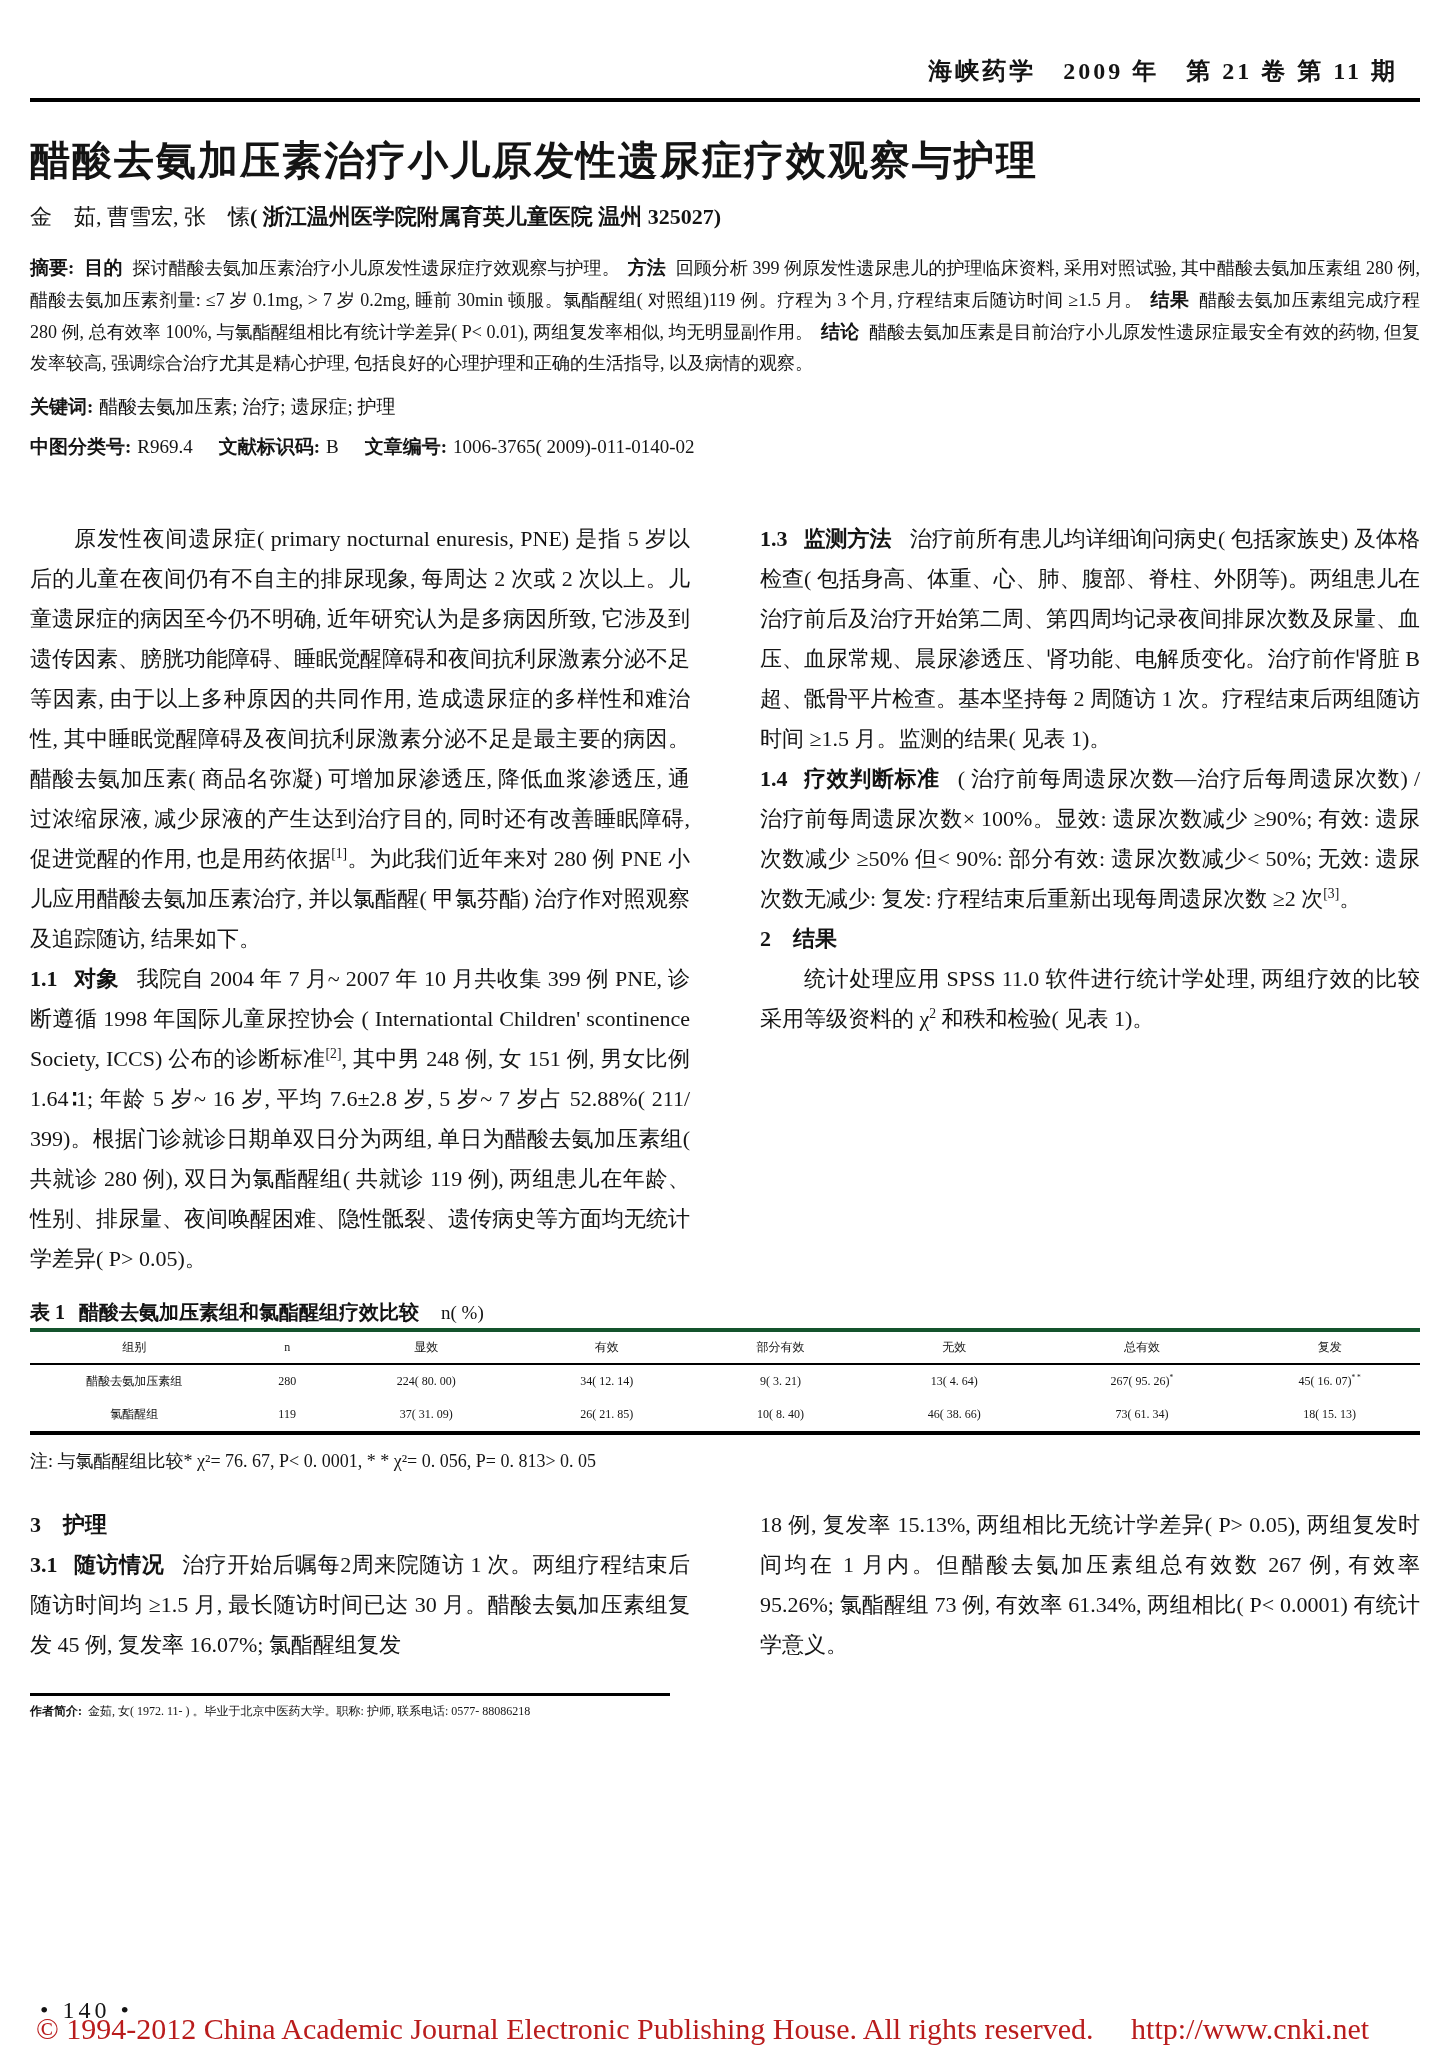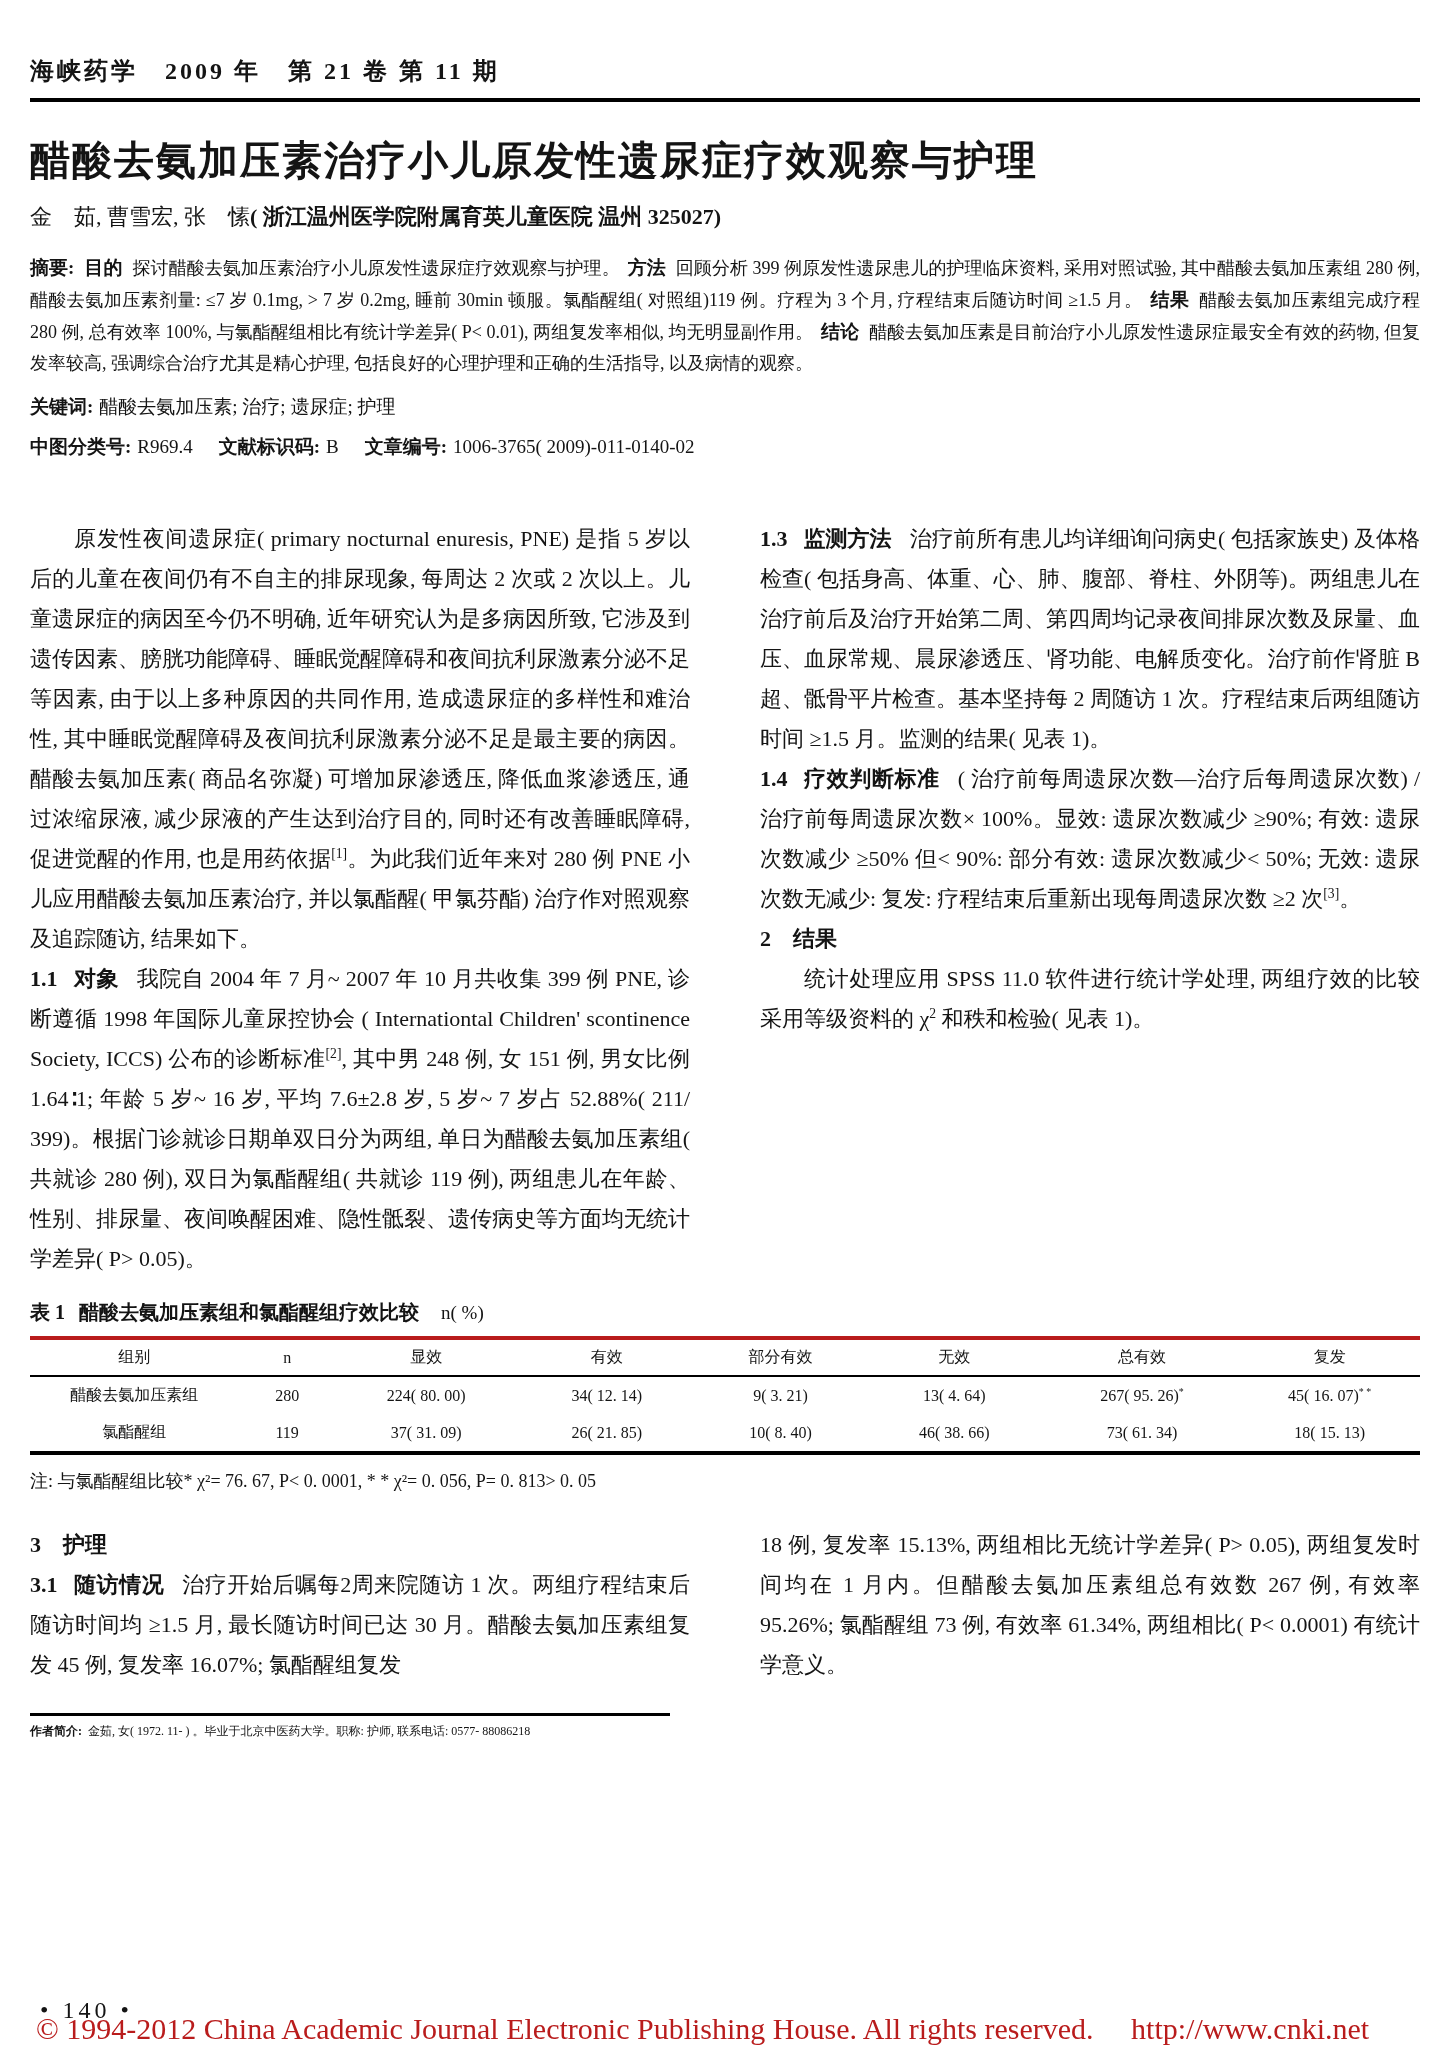--- a/index.html
+++ b/index.html
@@ -8,21 +8,21 @@
     width:1450px;height:2068px;
     background:#fff;
     color:#141414;
     font-family:"Liberation Serif","DejaVu Serif",serif;
     box-sizing:border-box;
     padding:56px 30px 0 30px;
     overflow:hidden;
   }
   
   .journal-header{
-    font-size:24px;font-weight:700;
+    text-align:right;font-size:24px;font-weight:700;
     letter-spacing:3px;padding-right:22px;line-height:30px;
   }
   .header-rule{height:4px;background:#000;margin-top:12px;}
   
   .paper-title{
     font-size:40px;font-weight:700;letter-spacing:2px;
     margin:34px 0 0 0;line-height:50px;
   }
   .authors-line{margin-top:16px;font-size:22px;line-height:30px;}
   .affiliation{font-weight:700;}
@@ -43,22 +43,22 @@
   .indent{text-indent:2em;}
   .b{font-weight:700;}
   .sec-heading{font-weight:700;margin:4px 0 2px 0;}
   .num{margin-right:16px;font-weight:700;}
   .name{margin-right:18px;font-weight:700;}
   sup{font-size:0.62em;line-height:0;}
   
   .table-caption{margin-top:18px;font-size:20px;line-height:30px;}
   .table-caption .cap{margin-left:14px;}
   .table-caption .unit{margin-left:22px;font-weight:400;font-size:19px;}
-  table{width:100%;border-collapse:collapse;margin-top:8px;
-        border-top:4px solid #b91c1c;border-bottom:4px solid #000;font-size:16px;}
+  table{width:100%;border-collapse:collapse;margin-top:0;
+        border-top:4px solid #14532d;border-bottom:4px solid #000;font-size:12px;}
   thead th{font-weight:400;padding:7px 4px;border-bottom:2px solid #000;text-align:center;}
   tbody td{text-align:center;padding:8px 4px;}
   .table-note{margin:12px 0 0 0;font-size:18px;line-height:28px;}
   
   .footnote-rule{width:640px;height:3px;background:#000;margin-top:28px;}
   .author-note{margin:18px 0 0 0;font-size:12px;line-height:30px;text-align:justify;}
   .author-note .b{margin-right:6px;}
   
   .page-number{position:absolute;left:40px;bottom:44px;font-size:24px;letter-spacing:4px;}
   .watermark{

